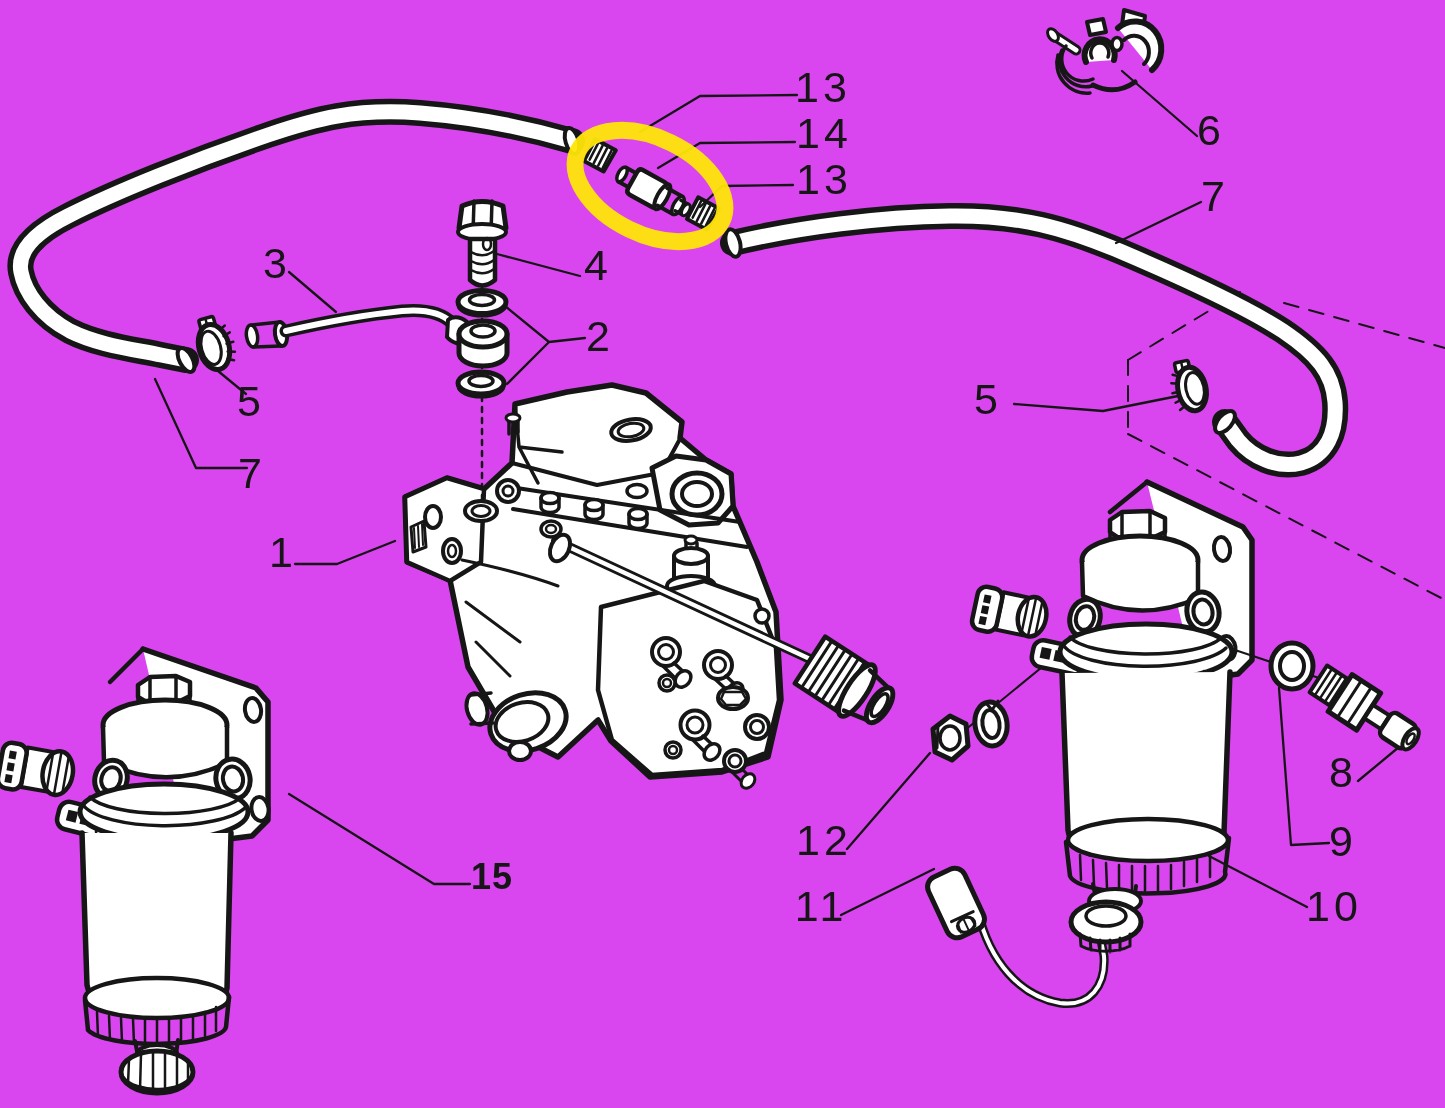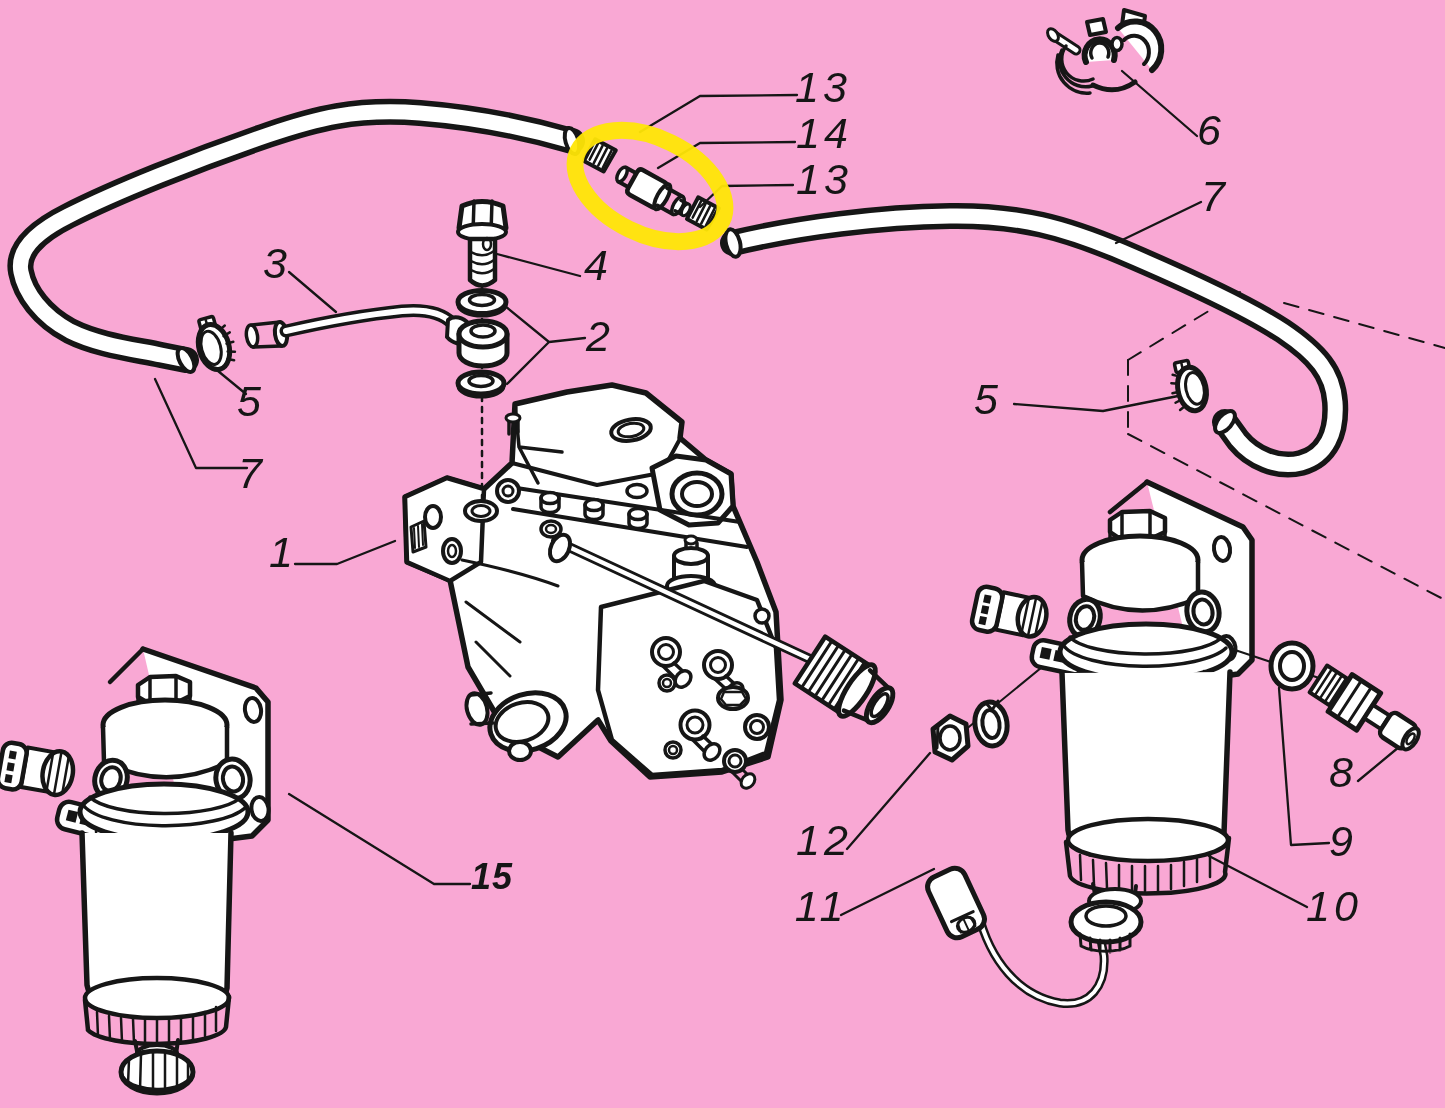--- a/index.html
+++ b/index.html
@@ -1,17 +1,17 @@
 <!DOCTYPE html>
 <html><head>
 <meta charset="utf-8">
 <style>
   html,body{margin:0;padding:0;background:#ffffff;}
-  .stage{position:relative;width:1445px;height:1108px;background:#f9a8d4;overflow:hidden;
-         font-family:"Liberation Sans", sans-serif;font-style:italic;}
+  .stage{position:relative;width:1445px;height:1108px;background:#d946ef;overflow:hidden;
+         font-family:"Liberation Sans", sans-serif;}
   svg{position:absolute;left:0;top:0;}
   text.part-num{font-family:"Liberation Sans", sans-serif;font-size:43px;fill:#161616;
                 letter-spacing:4px;}
   text.part-num.bold{font-weight:bold;font-size:36px;letter-spacing:1px;}
 </style>
 </head>
 <body>
 
 <div class="stage">
 <svg width="1445" height="1108" viewBox="0 0 1445 1108">

